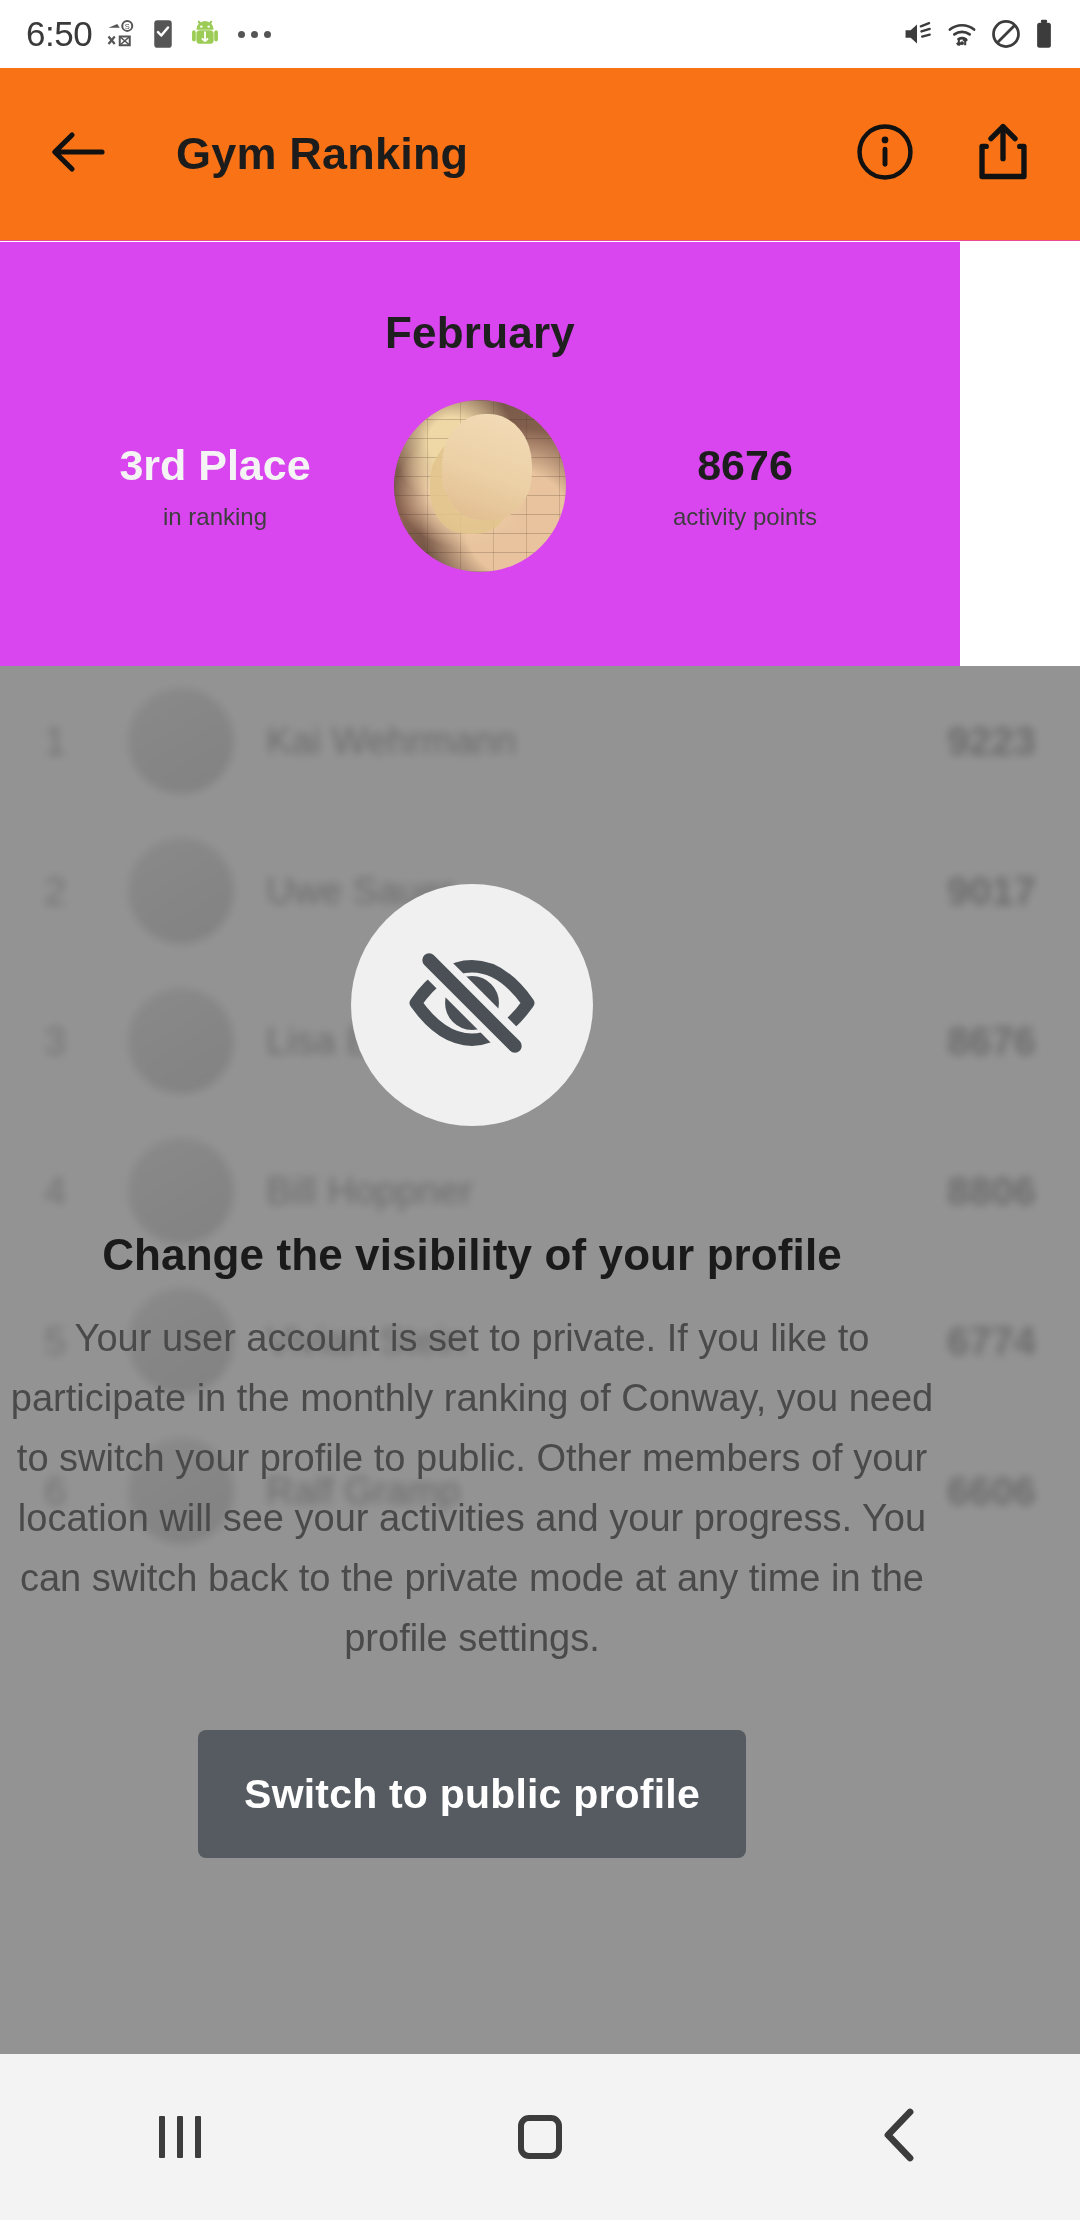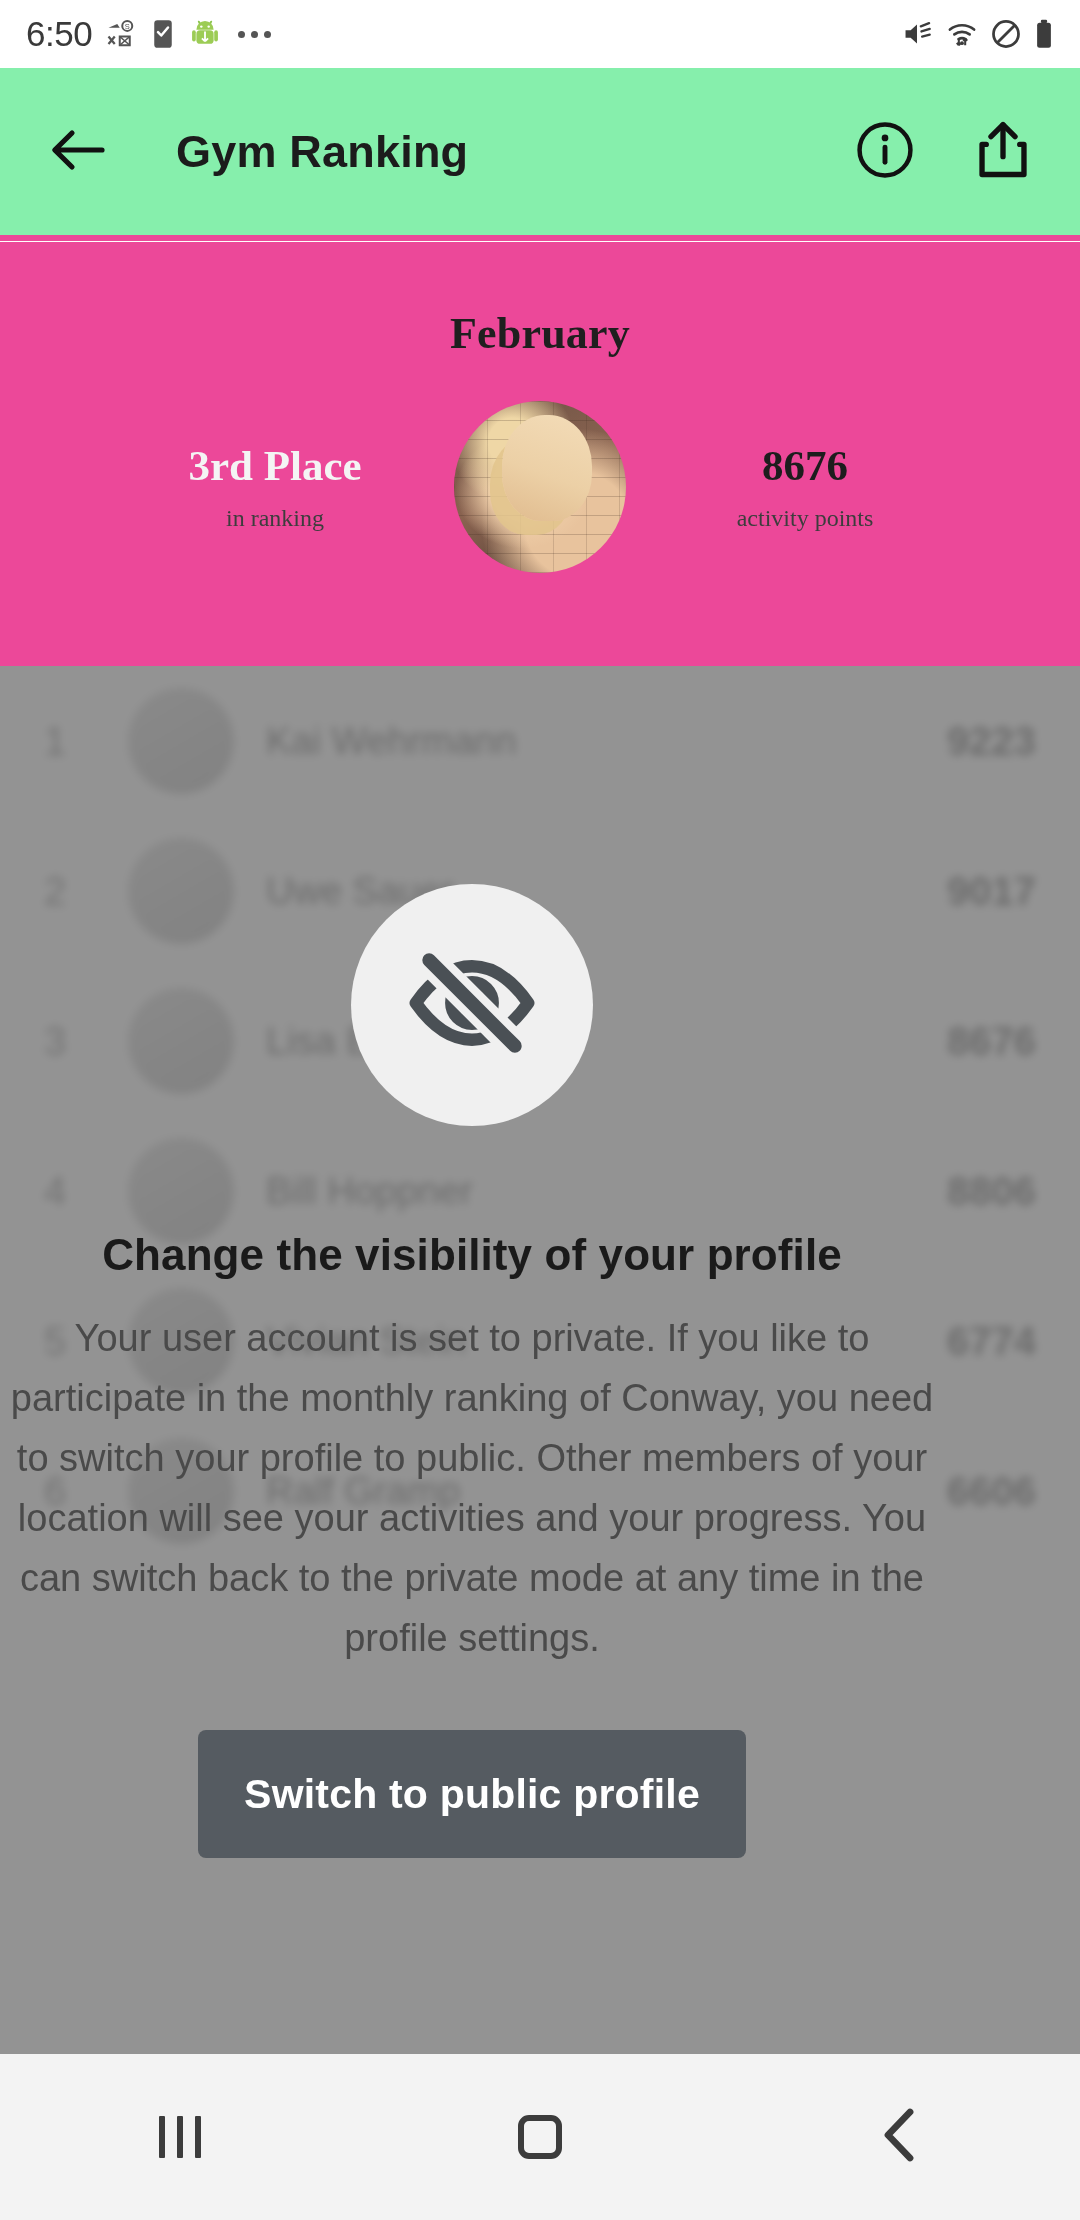--- a/index.html
+++ b/index.html
@@ -19,34 +19,33 @@
   .sb-left { display:flex; gap:14px; }
   .sb-time { font-size:35px; color:#3a3a3a; letter-spacing:-0.5px; font-weight:400; }
   .sb-right { margin-left:auto; display:flex; align-items:center; gap:13px; }
   .sb-ic { display:inline-flex; align-items:center; justify-content:center; }
   .dots { display:flex; gap:6px; align-items:center; margin-left:4px; }
   .dots i { width:7px; height:7px; border-radius:50%; background:#555; display:block; }
 
   
   .appbar {
     position:absolute; top:68px; left:0; width:1080px; height:173px;
-    background:#86efac; display:flex; align-items:center; padding:0 50px;
-    border-bottom:6px solid #ec4899;
+    background:#f97316; display:flex; align-items:center; padding:0 50px;
+    border-bottom:1px solid #ec4899;
   }
   .appbar-title {
     font-size:45px; font-weight:700; color:#1c1c1c;
     margin-left:70px; letter-spacing:0.2px;
   }
   .appbar-actions { margin-left:auto; display:flex; align-items:center; gap:62px; }
 
   
   .month-section {
-    position:absolute; top:242px; left:0; width:1080px; height:424px;
-    background:#ec4899;
-    font-family:Liberation Serif, serif;
+    position:absolute; top:242px; left:0; width:960px; height:424px;
+    background:#d946ef;
   }
   .month-title {
     text-align:center; font-size:44px; font-weight:700; color:#1f1f1f;
     padding-top:66px; letter-spacing:0.2px;
   }
   .stats-row {
     display:flex; align-items:center; justify-content:center;
     margin-top:42px; padding:0 40px;
   }
   .stat-col { width:330px; text-align:center; }

